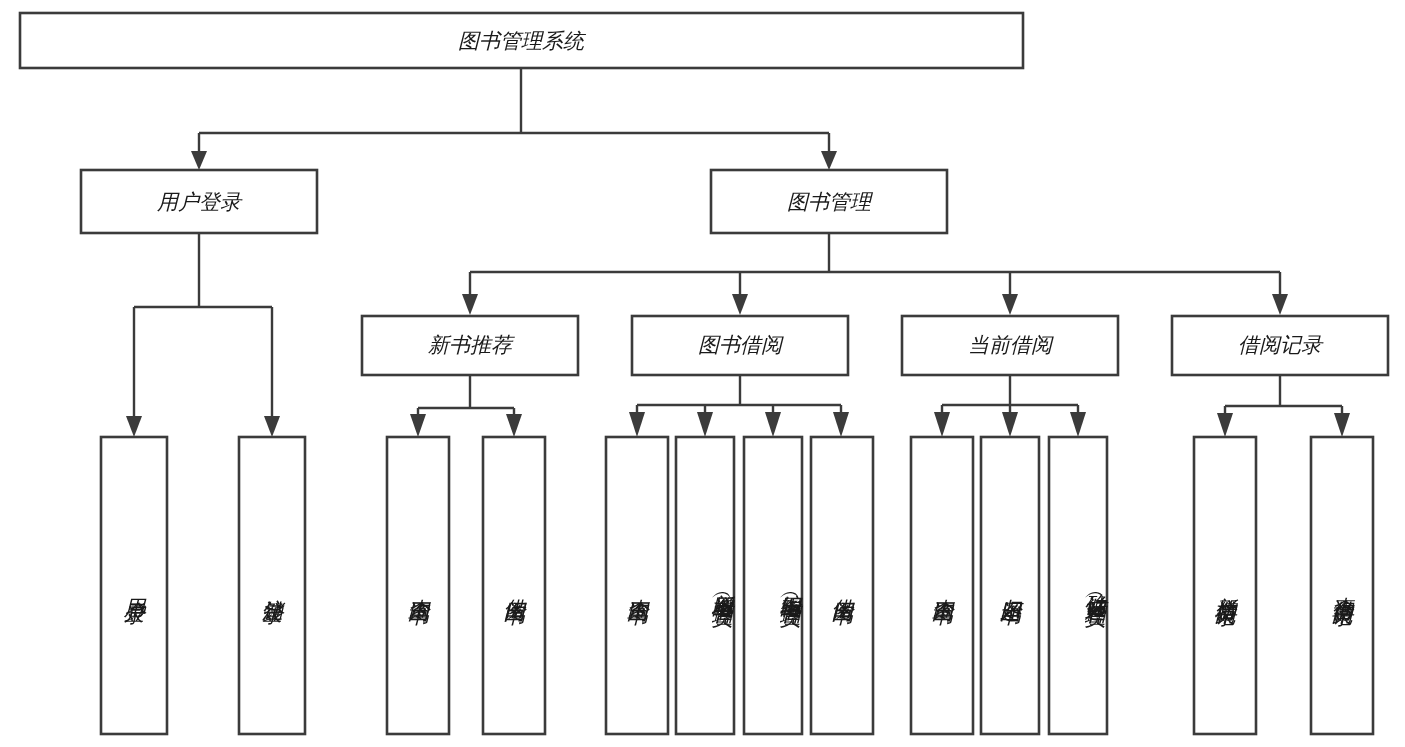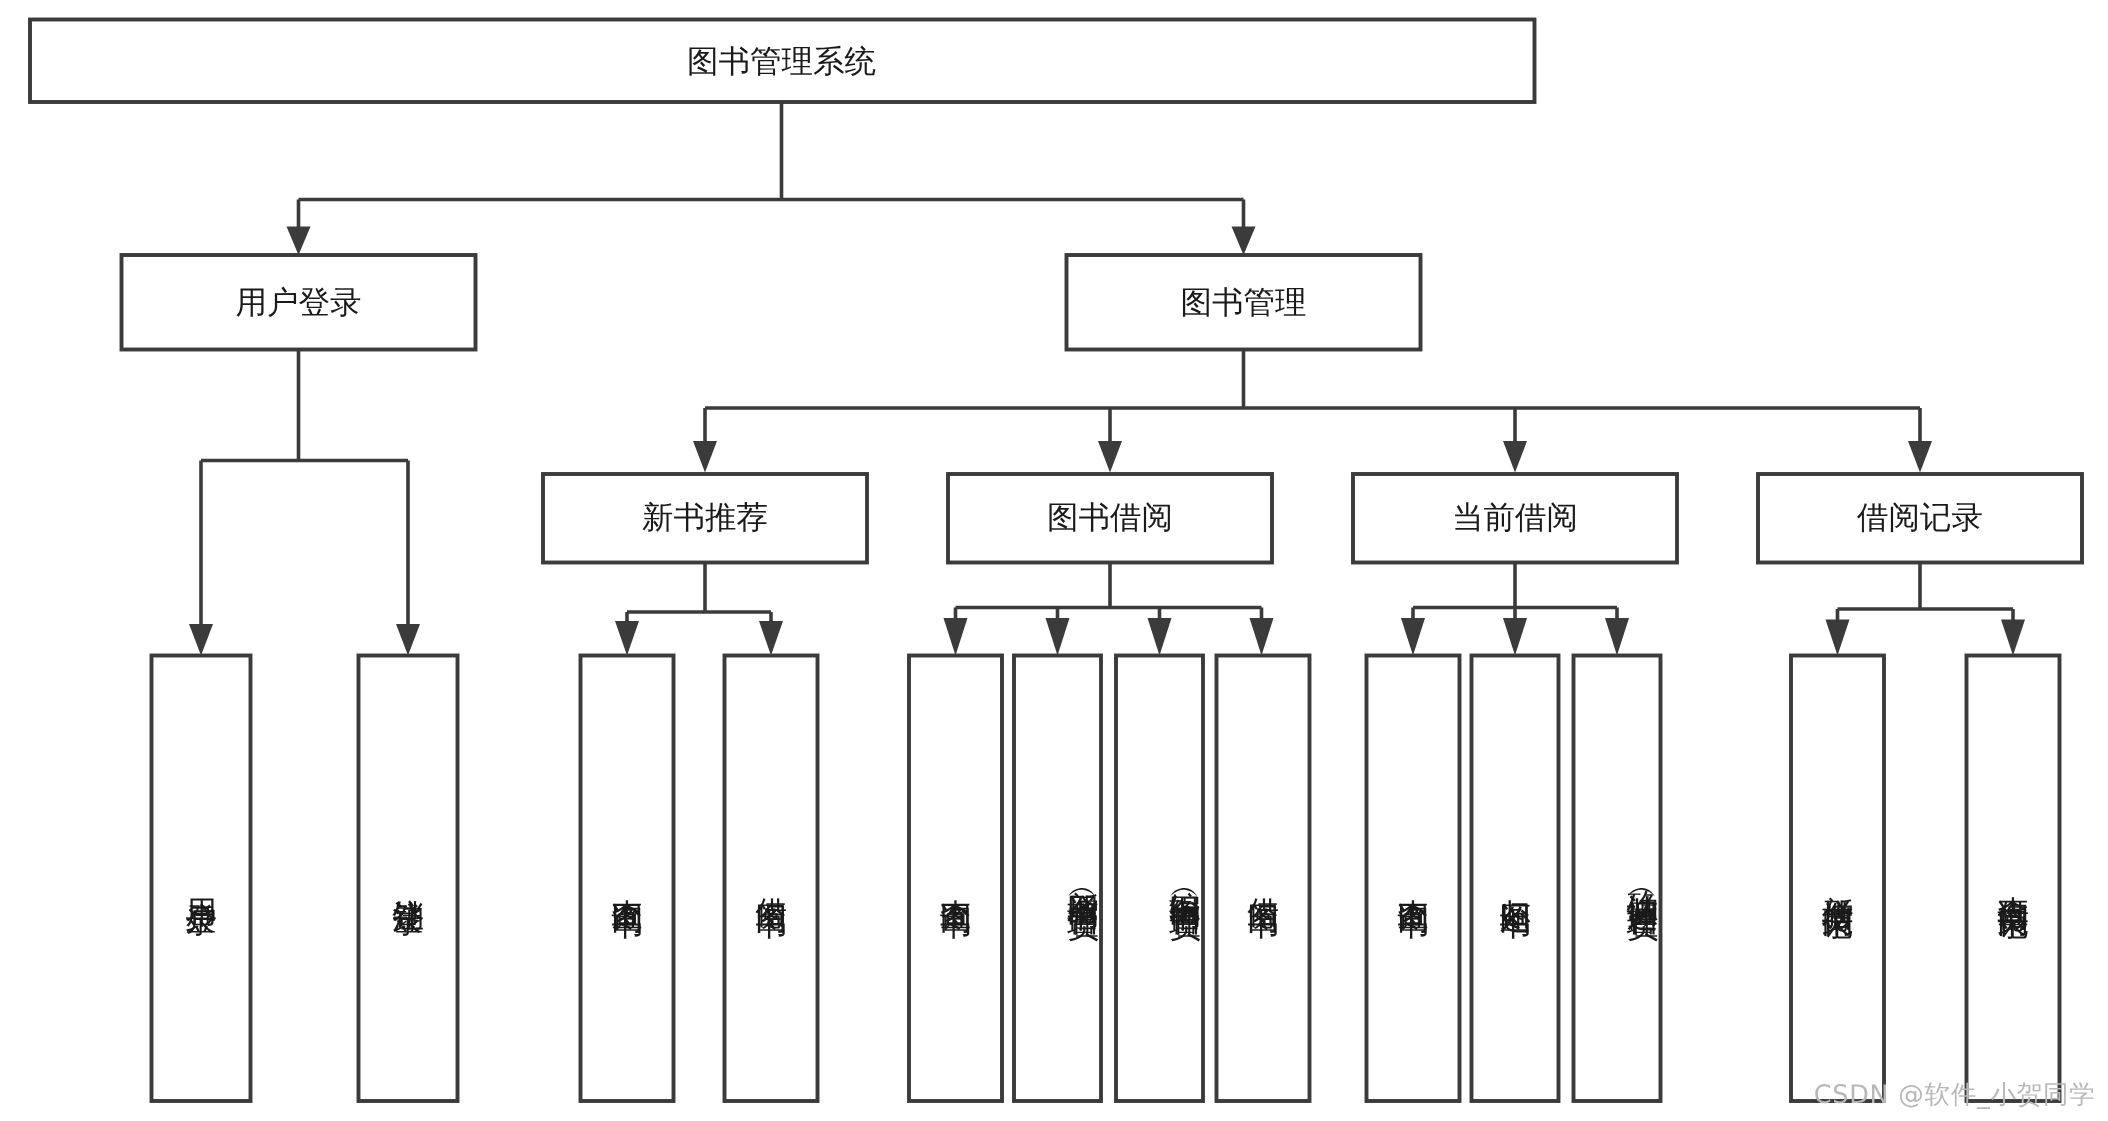--- a/index.html
+++ b/index.html
@@ -11,20 +11,21 @@
     width: 1405px;
     height: 747px;
     font-family: "DejaVu Sans", "Liberation Sans", sans-serif;
     overflow: hidden;
   }
   #diagram-root {
     position: relative;
     width: 1405px;
     height: 747px;
     background: #ffffff;
+    font-style: italic;
   }
   svg.diagram {
     position: absolute;
     left: 0;
     top: 0;
     width: 1405px;
     height: 747px;
   }
   .node-box {
     fill: #ffffff;
@@ -189,15 +190,14 @@
   <div class="leaf-label" style="left:744px; top:443px; width:58px; height:285px;">编辑图书（管理员）</div>
   <div class="leaf-label center-v" style="left:811px; top:437px; width:62px; height:297px;">借阅图书</div>
 
   <div class="leaf-label center-v" style="left:911px; top:437px; width:62px; height:297px;">查询图书</div>
   <div class="leaf-label center-v" style="left:981px; top:437px; width:58px; height:297px;">归还图书</div>
   <div class="leaf-label" style="left:1049px; top:443px; width:58px; height:285px;">确认归还（管理员）</div>
 
   <div class="leaf-label center-v" style="left:1194px; top:437px; width:62px; height:297px;">新增借阅记录</div>
   <div class="leaf-label center-v" style="left:1311px; top:437px; width:62px; height:297px;">查询借阅记录</div>
 
-  <div class="watermark">CSDN @软件_小贺同学</div>
 
 </div>
 
 </body></html>

